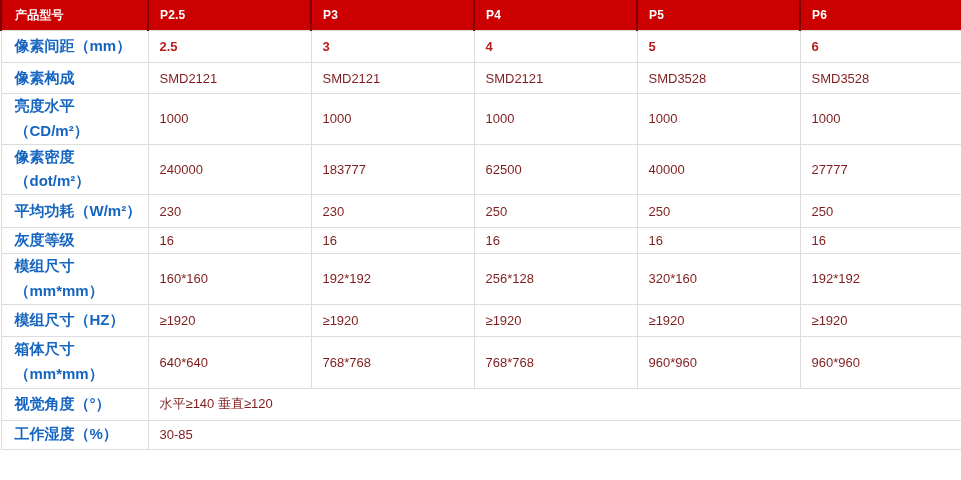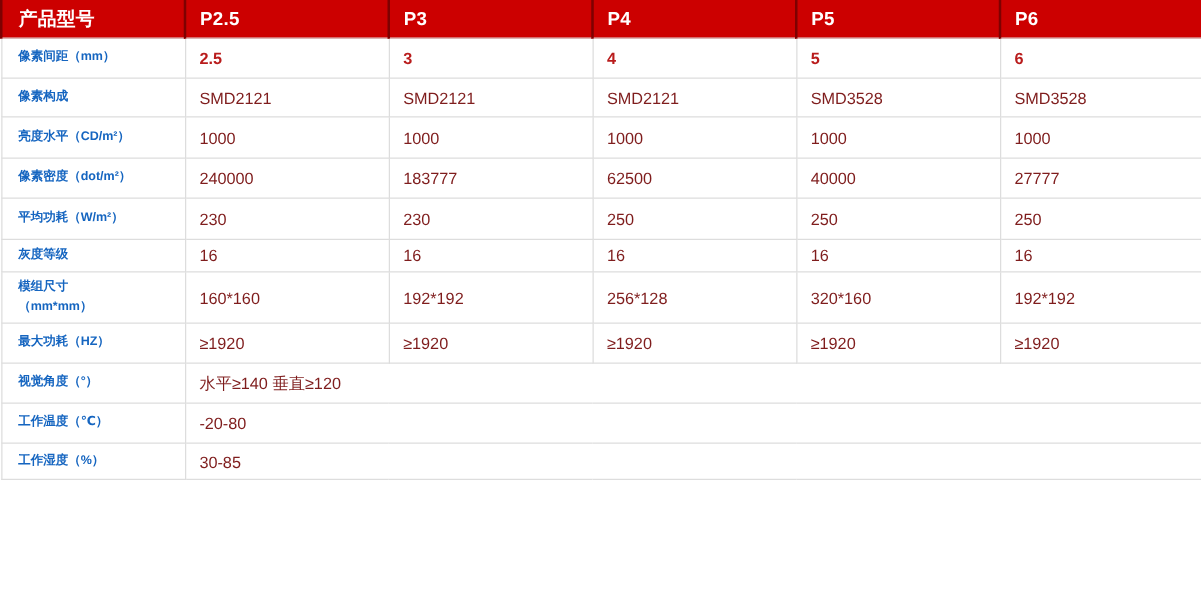--- a/index.html
+++ b/index.html
@@ -21,21 +21,21 @@
     width: 961px;
   }
   col.c-label { width: 147px; }
   col.c-val   { width: 163px; }
   col.c-val-last { width: 162px; }
 
   
   th.hdr {
     background: #cc0000;
     color: #ffffff;
-    font-size: 15px;
+    font-size: 12px;
     font-weight: bold;
     text-align: left;
     vertical-align: middle;
     padding: 0 4px 0 13px;
     border-left: 2px solid #7e0101;
     height: 30px;
     letter-spacing: 0.2px;
   }
   th.hdr.val { padding-left: 11px; }
 
@@ -44,21 +44,21 @@
     border: 1px solid #dddddd;
     background: #ffffff;
     vertical-align: middle;
     font-size: 13px;
     padding: 0 4px 0 11px;
     overflow: hidden;
   }
   td.label {
     color: #1565c0;
     font-weight: bold;
-    font-size: 10px;
+    font-size: 15px;
     padding-left: 13px;
     white-space: pre-line;
     line-height: 1.65;
   }
   td.value { color: #7f1d1d; }
   tr.emph td.value { font-weight: bold; color: #b91c1c; }
 </style>
 </head>
 <body>
 
@@ -142,38 +142,43 @@
       <td class="label">模组尺寸
 （mm*mm）</td>
       <td class="value">160*160</td>
       <td class="value">192*192</td>
       <td class="value">256*128</td>
       <td class="value">320*160</td>
       <td class="value">192*192</td>
     </tr>
 
     <tr style="height:32px">
-      <td class="label">最大功耗（HZ）</td>
+      <td class="label">模组尺寸（HZ）</td>
       <td class="value">≥1920</td>
       <td class="value">≥1920</td>
       <td class="value">≥1920</td>
       <td class="value">≥1920</td>
       <td class="value">≥1920</td>
     </tr>
 
+    <tr style="height:52px">
+      <td class="label">箱体尺寸
+（mm*mm）</td>
+      <td class="value">640*640</td>
+      <td class="value">768*768</td>
+      <td class="value">768*768</td>
+      <td class="value">960*960</td>
+      <td class="value">960*960</td>
+    </tr>
 
     <tr style="height:32px">
       <td class="label">视觉角度（°）</td>
       <td class="value" colspan="5">水平≥140 垂直≥120</td>
     </tr>
 
-    <tr style="height:32px">
-      <td class="label">工作温度（℃）</td>
-      <td class="value" colspan="5">-20-80</td>
-    </tr>
 
     <tr style="height:29px">
       <td class="label">工作湿度（%）</td>
       <td class="value" colspan="5">30-85</td>
     </tr>
   </tbody>
     </table>
 </div>
 
 </body></html>

